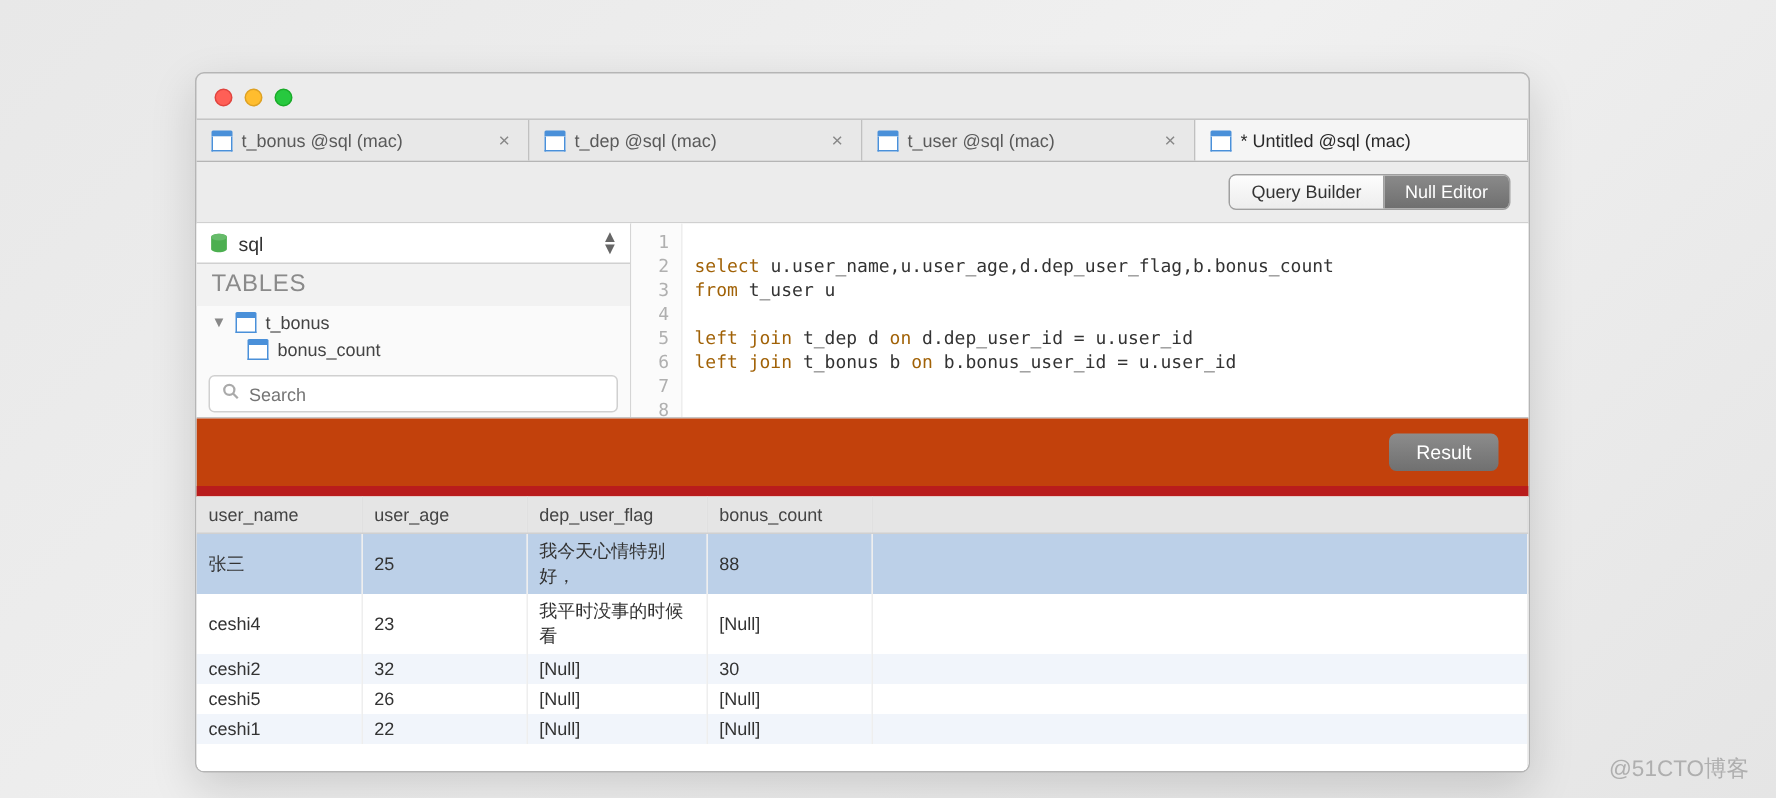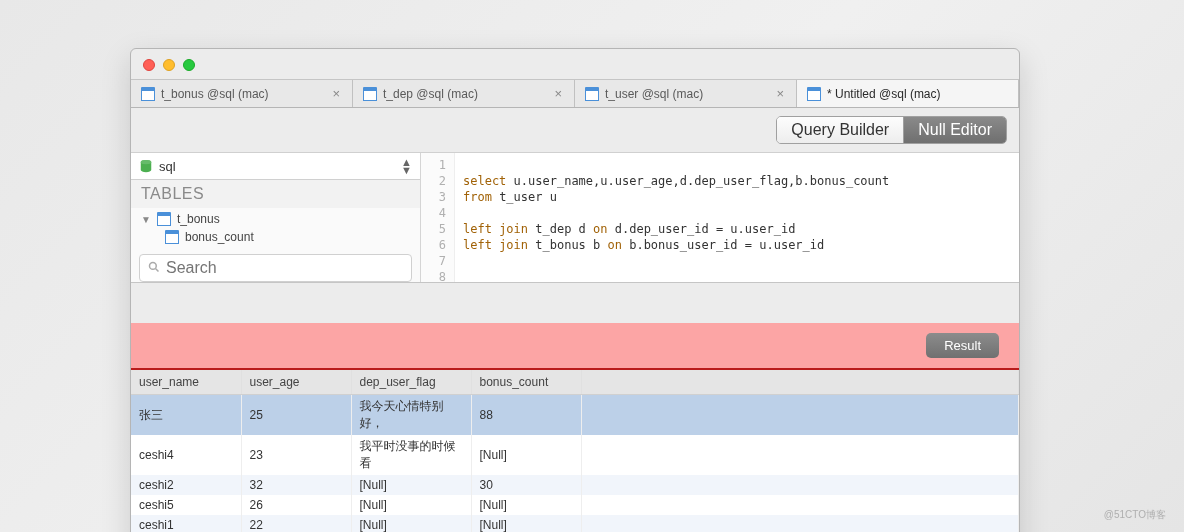--- a/index.html
+++ b/index.html
@@ -79,21 +79,21 @@
   border-bottom: 1px solid #d0d0d0;
 }
 .toggle {
   display: flex;
   border: 1px solid #a0a0a0;
   border-radius: 5px;
   overflow: hidden;
 }
 .toggle button {
   padding: 4px 14px;
-  font-size: 16px;
+  font-size: 12px;
   background: linear-gradient(#fdfdfd, #ededed);
   border: none;
   cursor: pointer;
   color: #333;
 }
 .toggle button.on {
   background: linear-gradient(#8a8a8a, #6f6f6f);
   color: #fff;
 }
 .toggle button + button { border-left: 1px solid #a0a0a0; }
@@ -142,21 +142,21 @@
 .search-wrap {
   display: flex; align-items: center; gap: 6px;
   margin: 6px 8px;
   padding: 4px 8px;
   background: #fff;
   border: 1px solid #d0d0d0;
   border-radius: 4px;
   color: #aaa;
 }
 .search-wrap input {
-  border: none; outline: none; flex: 1; font-size: 16px; color: #666;
+  border: none; outline: none; flex: 1; font-size: 12px; color: #666;
 }
 .editor {
   flex: 1;
   display: flex;
   font-family: Menlo, Monaco, Consolas, monospace;
   font-size: 12px;
   background: #fff;
 }
 .gutter {
   width: 34px;
@@ -171,23 +171,22 @@
   padding: 4px 8px;
   white-space: pre;
   color: #333;
   line-height: 16px;
 }
 .kw { color: #a16207; }
 .result-row {
   display: flex;
   justify-content: flex-end;
   padding: 10px 20px;
-  background: #fca5a5;
-  border-bottom: 2px solid #b91c1c;
-  margin-top: 40px;
+  background: #c2410c;
+  border-bottom: 7px solid #b91c1c;
 }
 .result-btn {
   padding: 5px 18px;
   font-size: 13px;
   border: none;
   border-radius: 5px;
   background: linear-gradient(#8c8c8c, #707070);
   color: #fff;
   cursor: pointer;
 }
@@ -211,21 +210,21 @@
 }
 .grid tbody tr:nth-child(odd) { background: #f1f5fb; }
 .grid tbody tr:nth-child(even) { background: #fff; }
 .grid tbody tr.sel { background: #bcd0e8; }
 .null { color: #aaa; }
 .empty-row td { height: 18px; }
 .watermark {
   position: absolute;
   right: 18px;
   bottom: 10px;
-  font-size: 10px;
+  font-size: 15px;
   color: rgba(120,120,120,0.5);
 }
 </style>
 </head>
 <body>
 
 <div class="window">
 
   <div class="traffic-lights">
     <span class="tl-close"></span>

